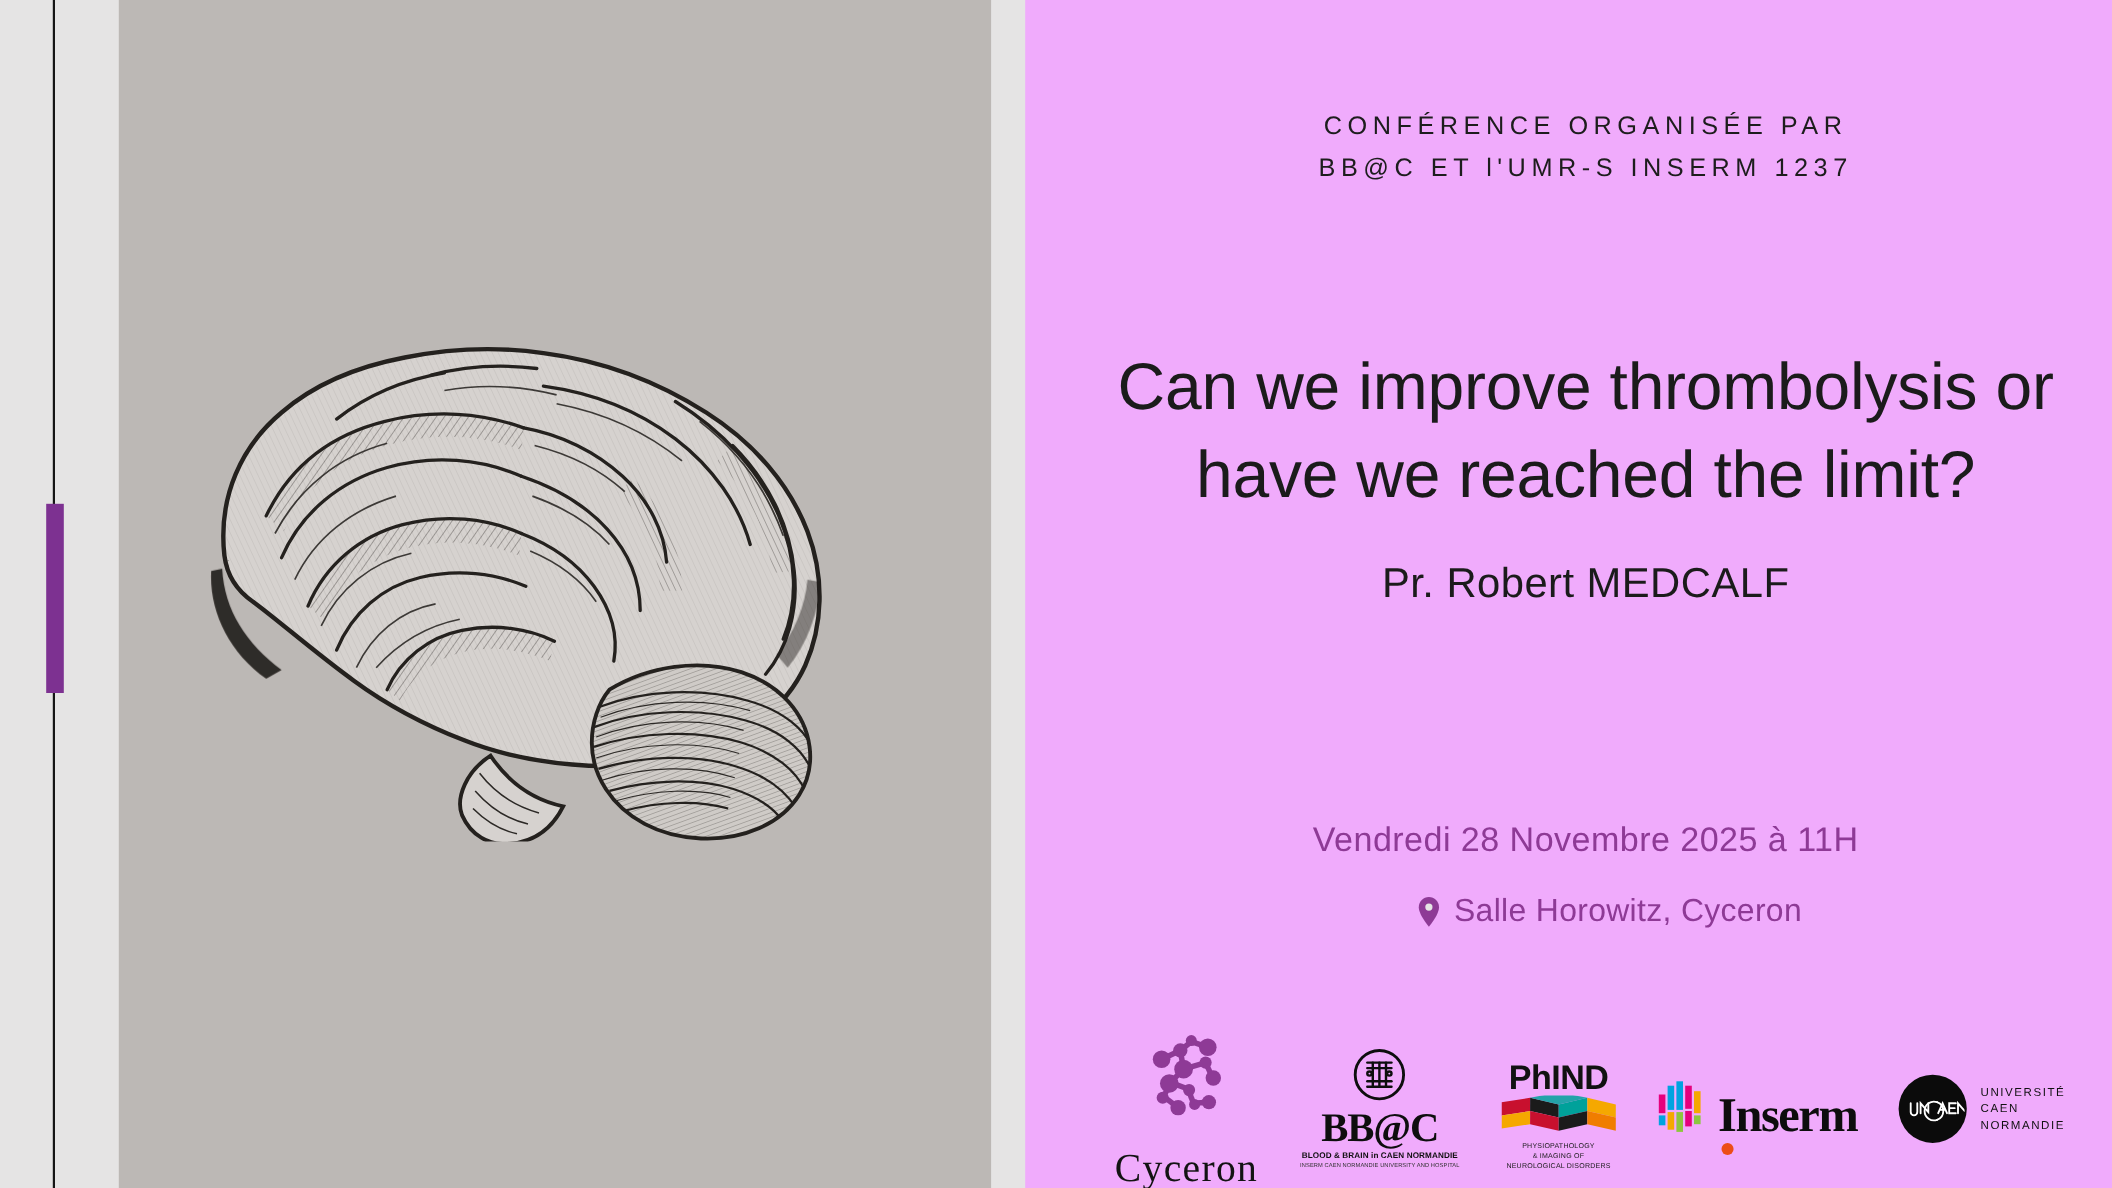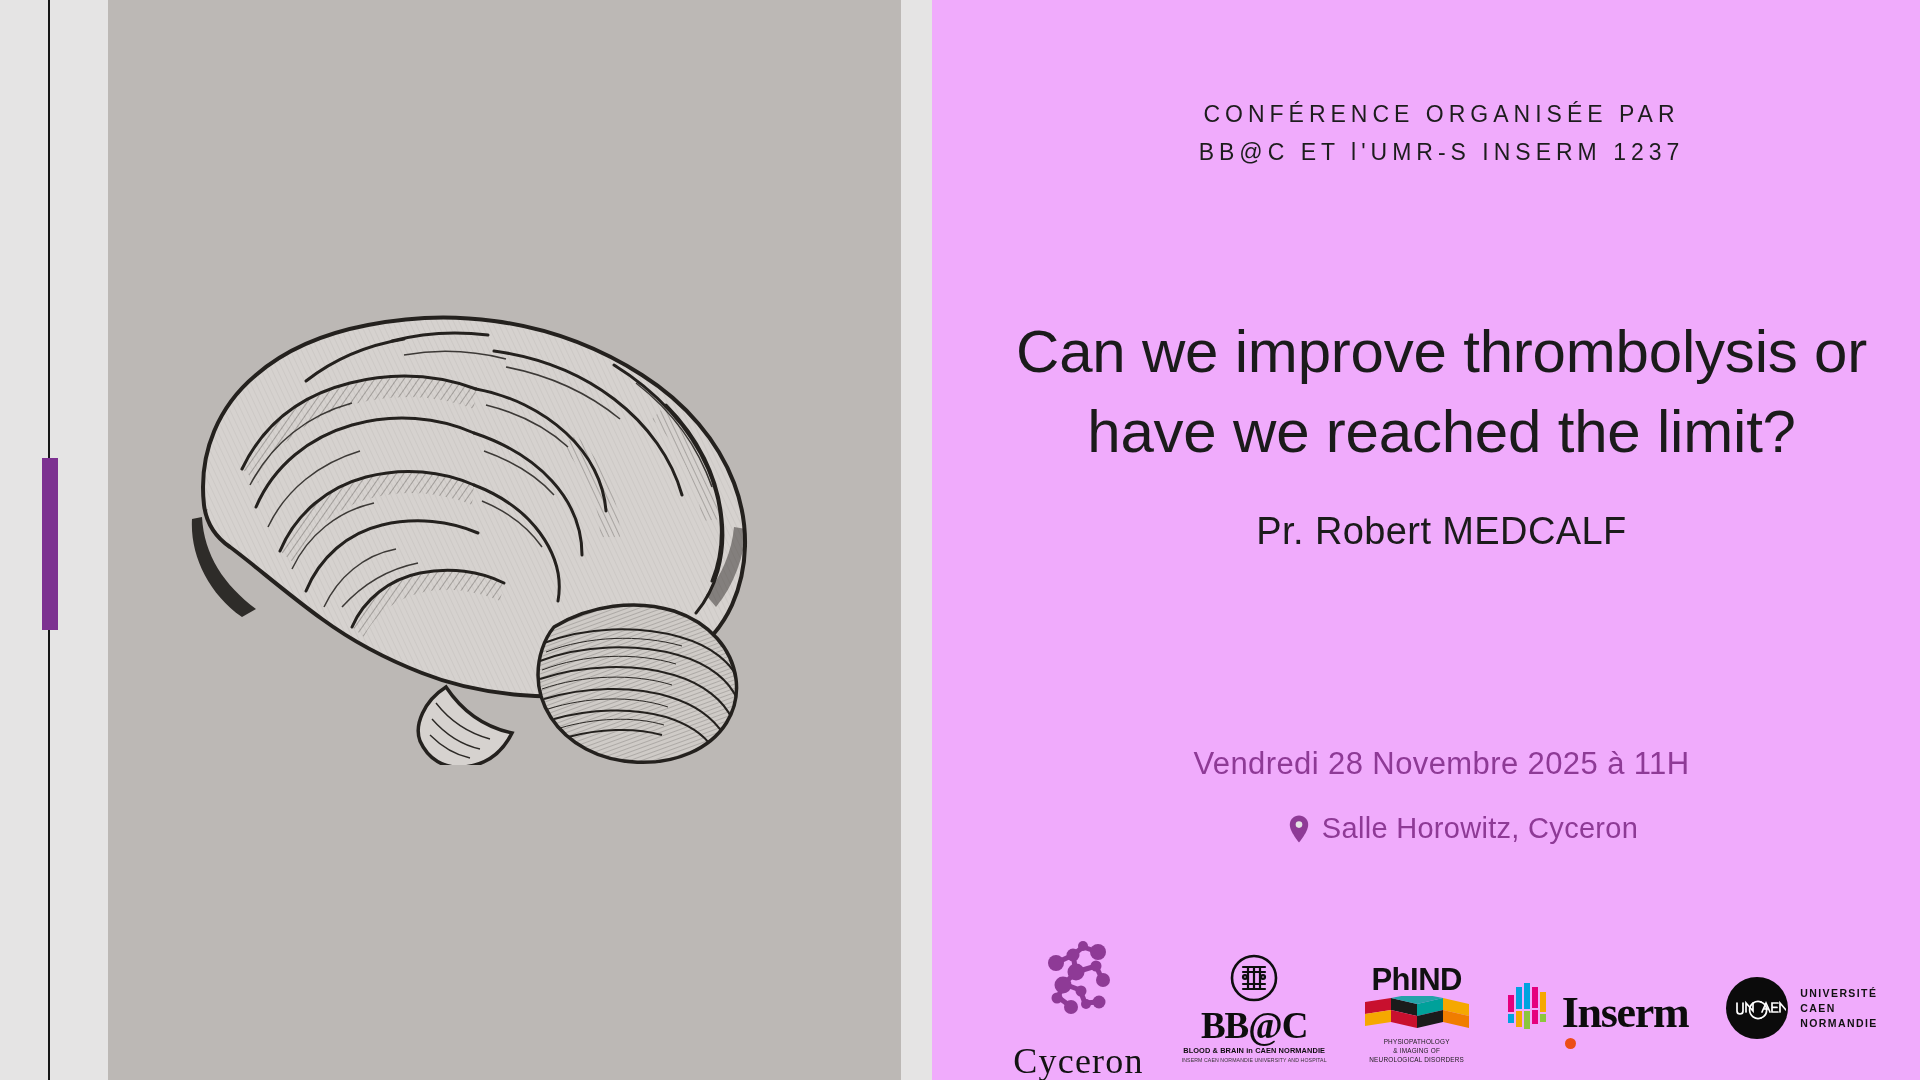--- a/index.html
+++ b/index.html
@@ -227,21 +227,21 @@
   
   .logo-unicaen { gap: 12px; }
   .unicaen-circle {
     width: 62px; height: 62px;
     border-radius: 50%;
     background: #0b0b0b;
     display: flex; align-items: center; justify-content: center;
   }
   .unicaen-text {
     font-size: 10.5px;
-    font-weight: bold;
+    font-weight: normal;
     letter-spacing: 1.4px;
     line-height: 15px;
     color: #111;
     white-space: pre-line;
   }
 </style>
 </head>
 <body>
 
 <div id="poster">

